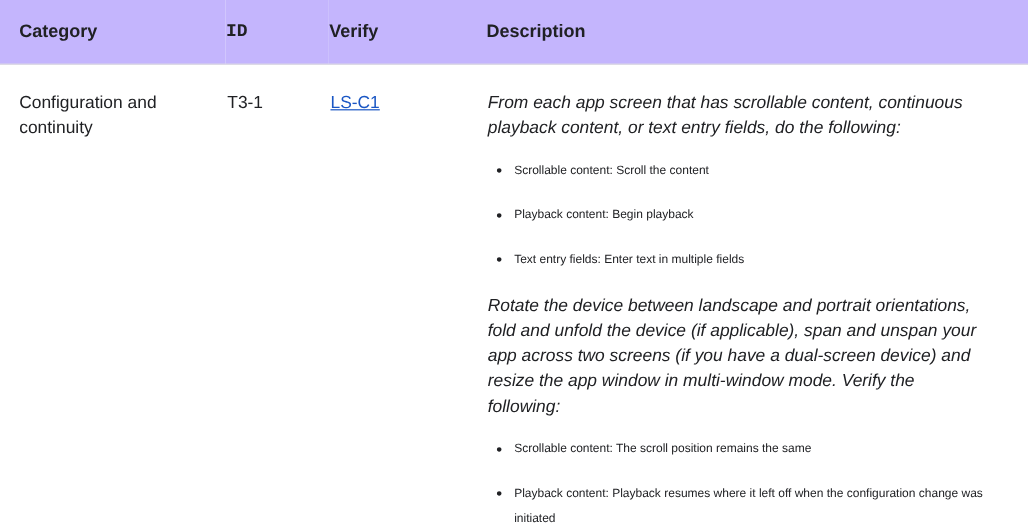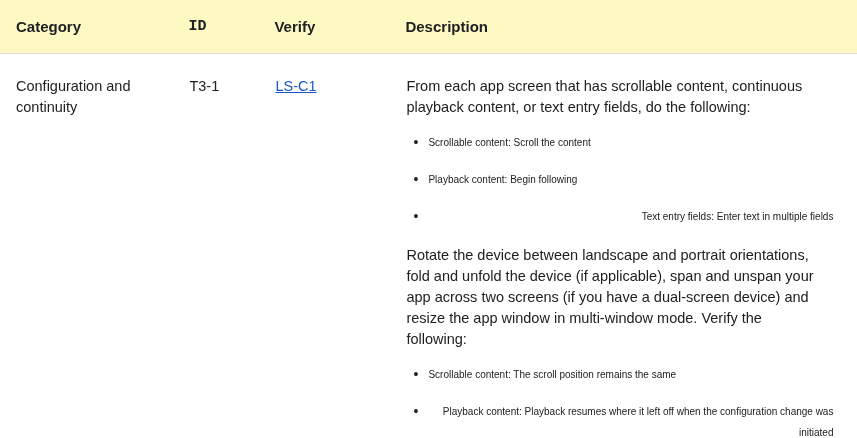--- a/index.html
+++ b/index.html
@@ -13,21 +13,21 @@
     font-family: "Liberation Sans", sans-serif;
     color: #202124;
     overflow: hidden;
   }
   .table {
     width: 857px;
     border-collapse: collapse;
     table-layout: fixed;
   }
   .thead-row {
-    background: #fef9c3;
+    background: #c4b5fd;
   }
   .thead-row th {
     text-align: left;
     font-size: 15px;
     font-weight: bold;
     color: #202124;
     padding: 18px 0 18px 0;
     vertical-align: middle;
     border-bottom: 1px solid #e0e0e0;
   }
@@ -51,20 +51,21 @@
     text-decoration: underline;
     cursor: pointer;
     font-size: 14.5px;
     margin-top: 22px;
   }
   .desc-para {
     margin: 0 0 14px 0;
     font-size: 14.5px;
     line-height: 21px;
     max-width: 415px;
+    font-style: italic;
   }
   .desc-para.second {
     margin-top: 18px;
   }
   ul.desc-list {
     margin: 0 0 6px 0;
     padding-left: 22px;
     list-style: none;
   }
   ul.desc-list li {
@@ -78,21 +79,20 @@
   ul.desc-list li::before {
     content: "\2022";
     position: absolute;
     left: -15px;
     top: 0;
     font-size: 14px;
     color: #202124;
   }
   ul.desc-list li:last-child {
     margin-bottom: 0;
-    text-align: right;
   }
 </style>
 </head>
 <body>
 
 <table class="table">
   <thead>
     <tr class="thead-row">
       <th class="col-category">Category</th>
       <th class="col-id">ID</th>
@@ -104,21 +104,21 @@
     <tr class="body-row">
       <td class="cell-category">Configuration and continuity</td>
       <td class="cell-id">T3-1</td>
       <td class="cell-feature">
         <a class="feature-link">LS-C1</a>
       </td>
       <td class="cell-description">
         <p class="desc-para">From each app screen that has scrollable content, continuous playback content, or text entry fields, do the following:</p>
         <ul class="desc-list">
           <li>Scrollable content: Scroll the content</li>
-          <li>Playback content: Begin following</li>
+          <li>Playback content: Begin playback</li>
           <li>Text entry fields: Enter text in multiple fields</li>
         </ul>
         <p class="desc-para second">Rotate the device between landscape and portrait orientations, fold and unfold the device (if applicable), span and unspan your app across two screens (if you have a dual-screen device) and resize the app window in multi-window mode. Verify the following:</p>
         <ul class="desc-list">
           <li>Scrollable content: The scroll position remains the same</li>
           <li>Playback content: Playback resumes where it left off when the configuration change was initiated</li>
 
         </ul>
       </td>
     </tr>

